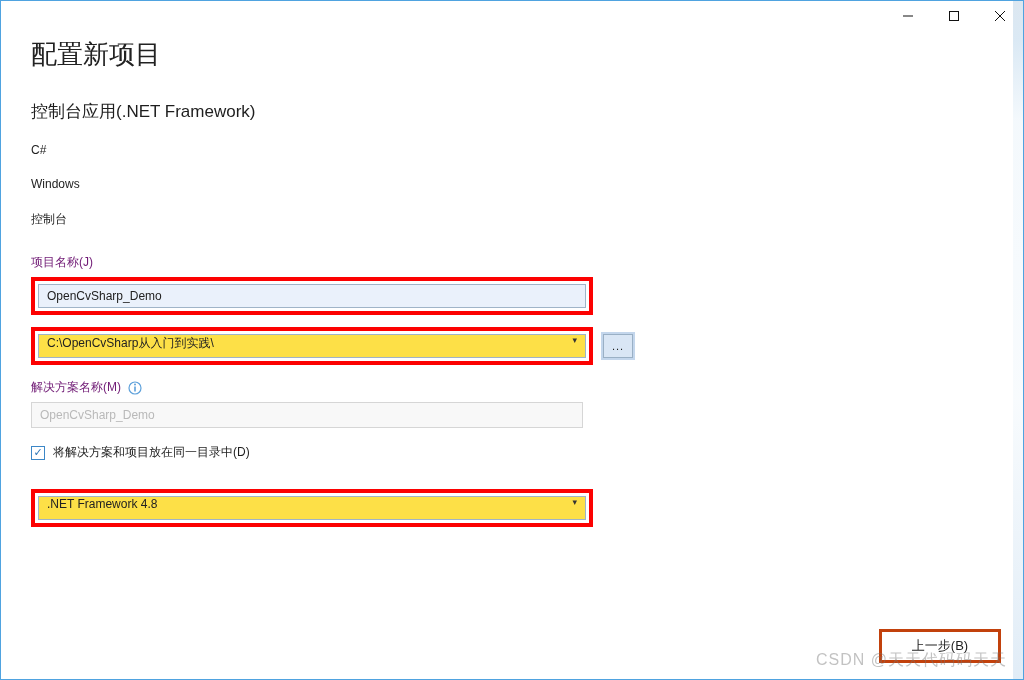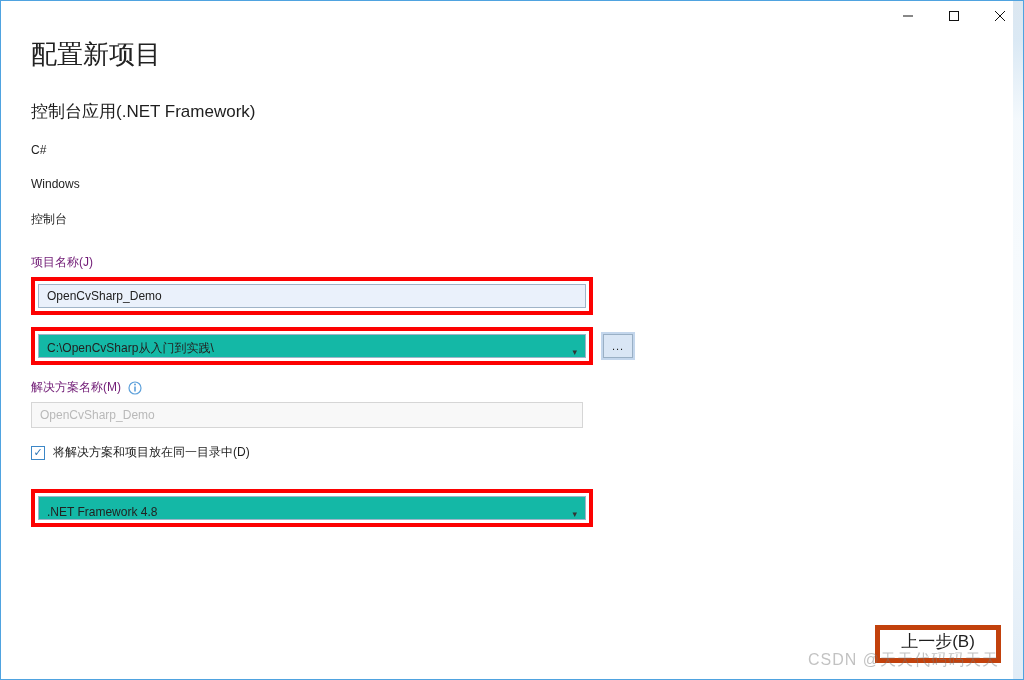--- a/index.html
+++ b/index.html
@@ -94,23 +94,23 @@
     font-size: 12px;
     padding: 0 8px;
     background: #eaf1fb;
     border: 1px solid #a0b4c8;
     font-family: inherit;
     color: #222;
     outline: none;
   }
   .combo {
     display: flex;
-    align-items: flex-end;
+    align-items: flex-start;
     justify-content: space-between;
-    background: #14b8a6;
+    background: #fde047;
   }
   .combo .caret {
     font-size: 9px;
     color: #333;
   }
   .loc-row {
     display: flex;
     align-items: flex-start;
     gap: 10px;
     margin-bottom: 14px;
@@ -168,32 +168,32 @@
   .footer {
     position: absolute;
     bottom: 16px;
     right: 22px;
     display: flex;
     gap: 10px;
   }
   .dlg-btn {
     min-width: 92px;
     height: 28px;
-    border: 5px solid #c2410c;
+    border: 3px solid #c2410c;
     background: #fff;
     display: flex;
-    align-items: flex-start;
-    justify-content: center;
-    font-size: 17px;
+    align-items: center;
+    justify-content: center;
+    font-size: 13px;
     padding: 0 12px;
   }
   .watermark {
     position: absolute;
     bottom: 8px;
-    right: 24px;
+    right: 16px;
     font-size: 16px;
     color: rgba(120,120,120,0.45);
     pointer-events: none;
     letter-spacing: 1px;
   }
 </style>
 </head>
 <body>
 
 <div class="titlebar">

